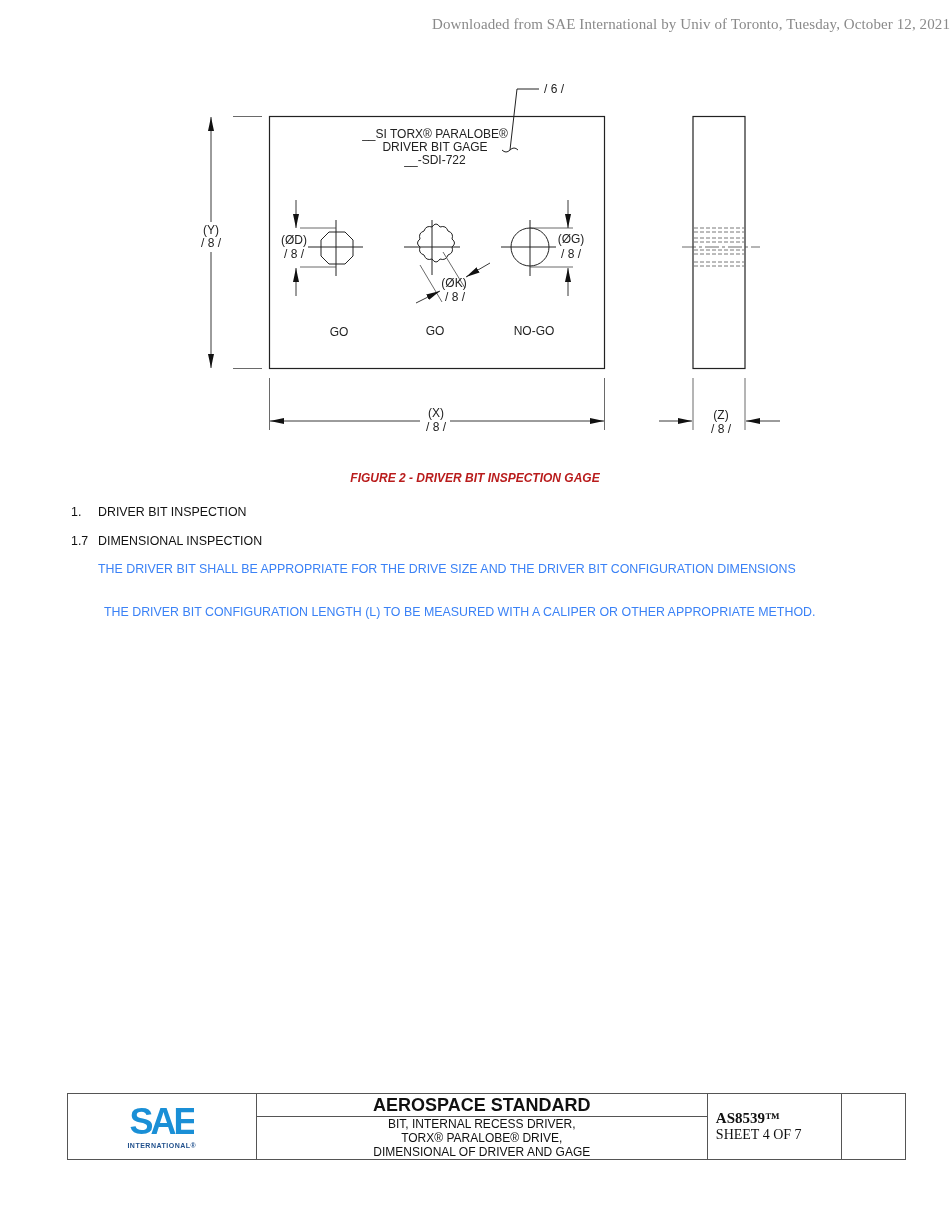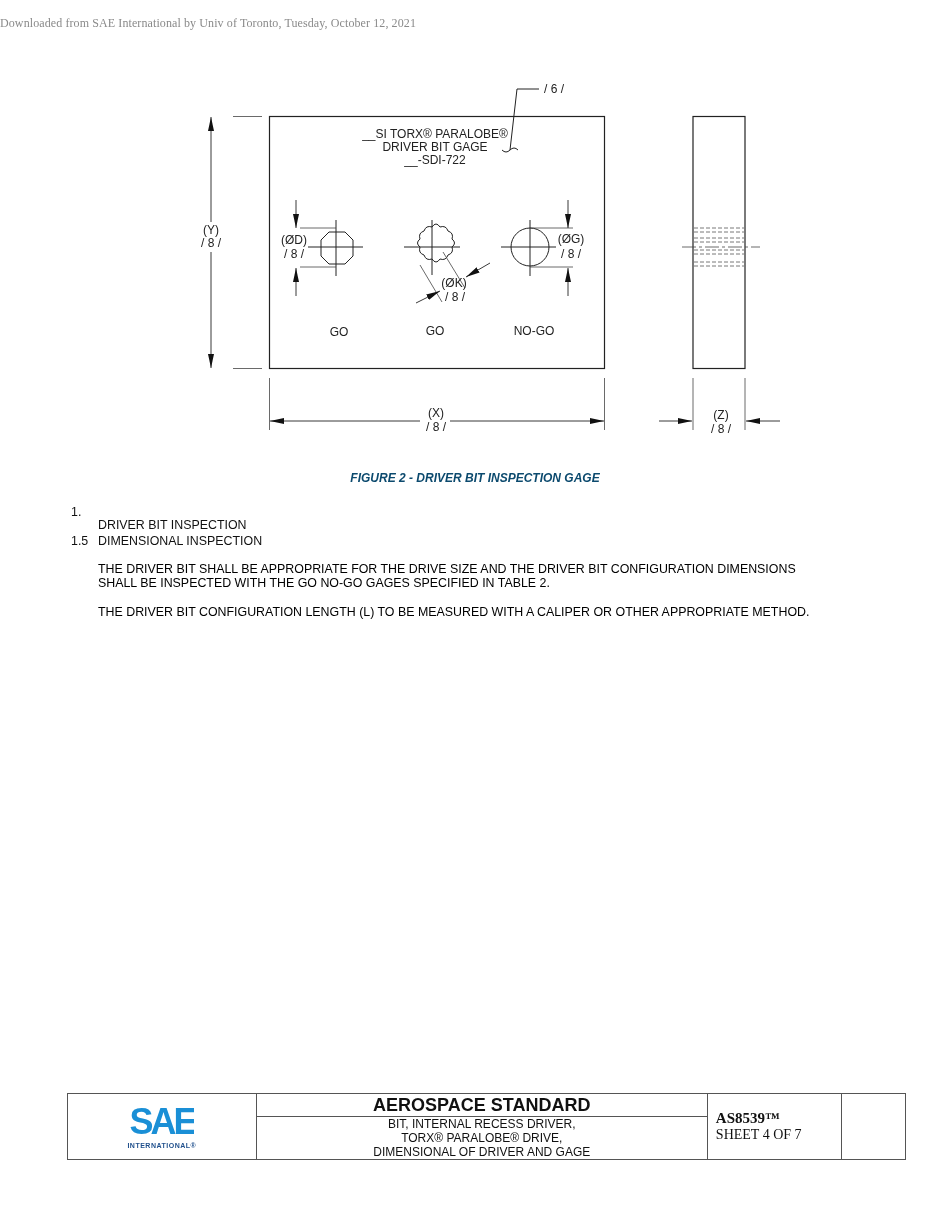--- a/index.html
+++ b/index.html
@@ -1,24 +1,24 @@
 <!DOCTYPE html>
 <html><head>
 <meta charset="utf-8">
 <style>
   html, body { margin: 0; padding: 0; background: #ffffff; }
   body { width: 950px; height: 1230px; position: relative; overflow: hidden; font-family: "Liberation Sans", sans-serif; color: #111; }
   .abs { position: absolute; }
-  .dl-note { left: 0; width: 950px; top: 16px; text-align: left; font-family: "Liberation Serif", serif; font-size: 12px; color: #8a8a8a; letter-spacing: 0.1px; }
+  .dl-note { left: 0; width: 950px; top: 16px; text-align: right; font-family: "Liberation Serif", serif; font-size: 15px; color: #8a8a8a; letter-spacing: 0.1px; }
   svg.drawing { position: absolute; left: 0; top: 0; }
   .lbl { font-family: "Liberation Sans", sans-serif; font-size: 12px; fill: #222; }
-  .caption { left: 0; width: 950px; top: 471px; text-align: center; font-size: 12px; font-weight: bold; font-style: italic; color: #0c4a6e; }
+  .caption { left: 0; width: 950px; top: 471px; text-align: center; font-size: 12px; font-weight: bold; font-style: italic; color: #b91c1c; }
   .sec { font-size: 12.4px; color: #111; }
   .sec .num { position: absolute; left: 0; }
-  .para { left: 98px; font-size: 12.4px; color: #000000; line-height: 14px; }
+  .para { left: 98px; font-size: 12.4px; color: #3b82f6; line-height: 14px; }
   table.tb { position: absolute; left: 67px; top: 1093px; border-collapse: collapse; width: 839px; height: 66px; border-radius: 17px; }
   table.tb td { border: 1px solid #555; padding: 0; vertical-align: middle; }
   .tb-title { font-size: 18px; font-weight: bold; text-align: center; height: 21px; line-height: 22px; }
   .tb-desc { font-size: 12px; text-align: center; line-height: 14px; }
   .tb-num { font-size: 15px; font-weight: bold; padding-left: 8px !important; }
   .tb-sheet { font-size: 14px; padding-left: 8px; display:block; }
   .logo-wrap { text-align: center; }
   .logo-text { font-size: 7px; font-weight: bold; color: #1f4f8c; letter-spacing: 0.5px; }
 </style>
 </head>
@@ -115,34 +115,33 @@
   <line x1="659" y1="421" x2="692" y2="421" stroke="#222" stroke-width="0.9" marker-end="url(#ah)"></line>
   <line x1="780" y1="421" x2="746" y2="421" stroke="#222" stroke-width="0.9" marker-end="url(#ah)"></line>
   <text class="lbl" x="721" y="419" text-anchor="middle">(Z)</text>
   <text class="lbl" x="721" y="433" text-anchor="middle">/ 8 /</text>
 </svg>
 
 <div class="abs caption">FIGURE 2 - DRIVER BIT INSPECTION GAGE</div>
 
 <div class="abs sec" style="left:71px; top:505px; width:400px;">
   <span class="num">1.</span>
-  <span style="position:absolute; left:27px; white-space:nowrap;margin-top:13px;">DRIVER BIT INSPECTION</span>
+  <span style="position:absolute; left:27px; white-space:nowrap;">DRIVER BIT INSPECTION</span>
 </div>
 
 <div class="abs sec" style="left:71px; top:534px; width:400px;">
-  <span class="num">1.5</span>
+  <span class="num">1.7</span>
   <span style="position:absolute; left:27px; white-space:nowrap;">DIMENSIONAL INSPECTION</span>
 </div>
 
 <div class="abs para" style="top:562px; white-space:nowrap;">
   <div>THE DRIVER BIT SHALL BE APPROPRIATE FOR THE DRIVE SIZE AND THE DRIVER BIT CONFIGURATION DIMENSIONS</div>
-  <div>SHALL BE INSPECTED WITH THE GO NO-GO GAGES SPECIFIED IN TABLE 2.</div>
 </div>
 
-<div class="abs para" style="top:605px; white-space:nowrap;">THE DRIVER BIT CONFIGURATION LENGTH (L) TO BE MEASURED WITH A CALIPER OR OTHER APPROPRIATE METHOD.</div>
+<div class="abs para" style="top:605px; white-space:nowrap;margin-left:6px;">THE DRIVER BIT CONFIGURATION LENGTH (L) TO BE MEASURED WITH A CALIPER OR OTHER APPROPRIATE METHOD.</div>
 
 <table class="tb">
   <tbody>
       <tr>
     <td rowspan="2" style="width:201px;" class="logo-wrap">
       <svg width="64" height="34" viewBox="0 0 64 34">
         <text x="32" y="30" text-anchor="middle" font-family="Liberation Sans, sans-serif" font-weight="bold" font-size="36" fill="#1a8fd6" letter-spacing="-3">SAE</text>
       </svg>
       <div class="logo-text">INTERNATIONAL®</div>
     </td>

